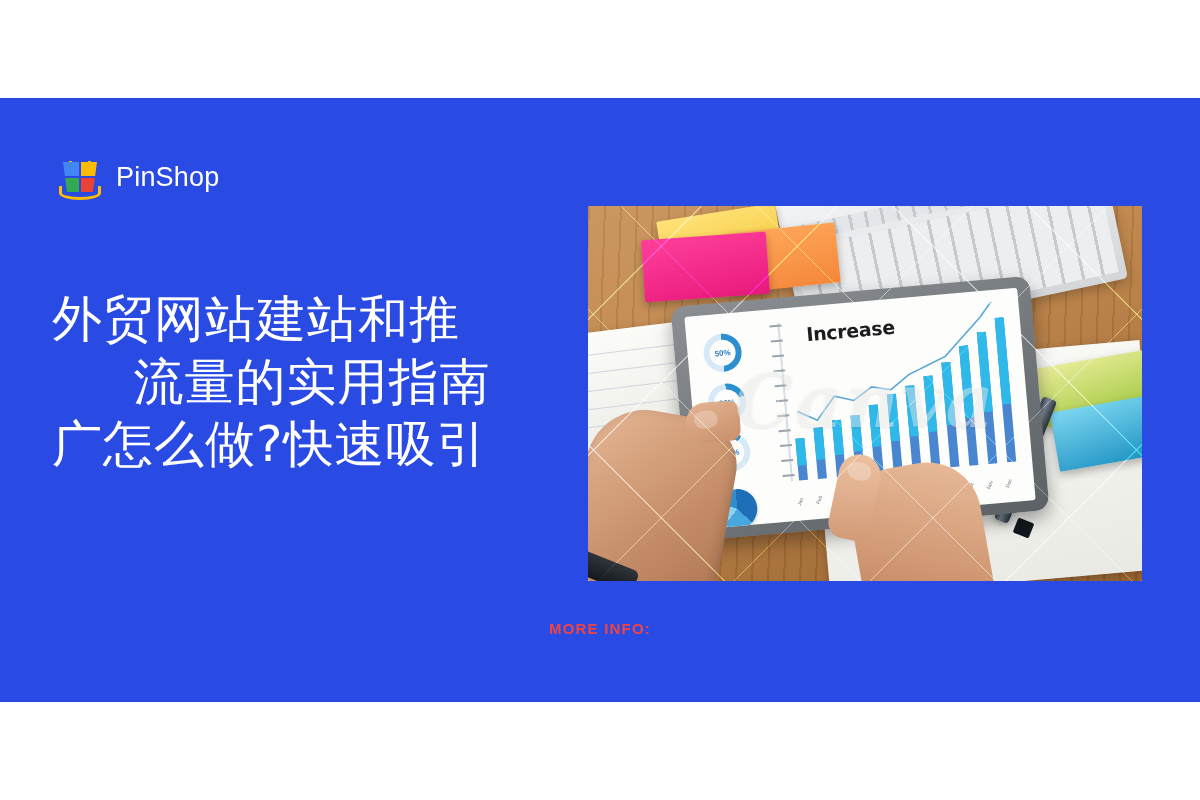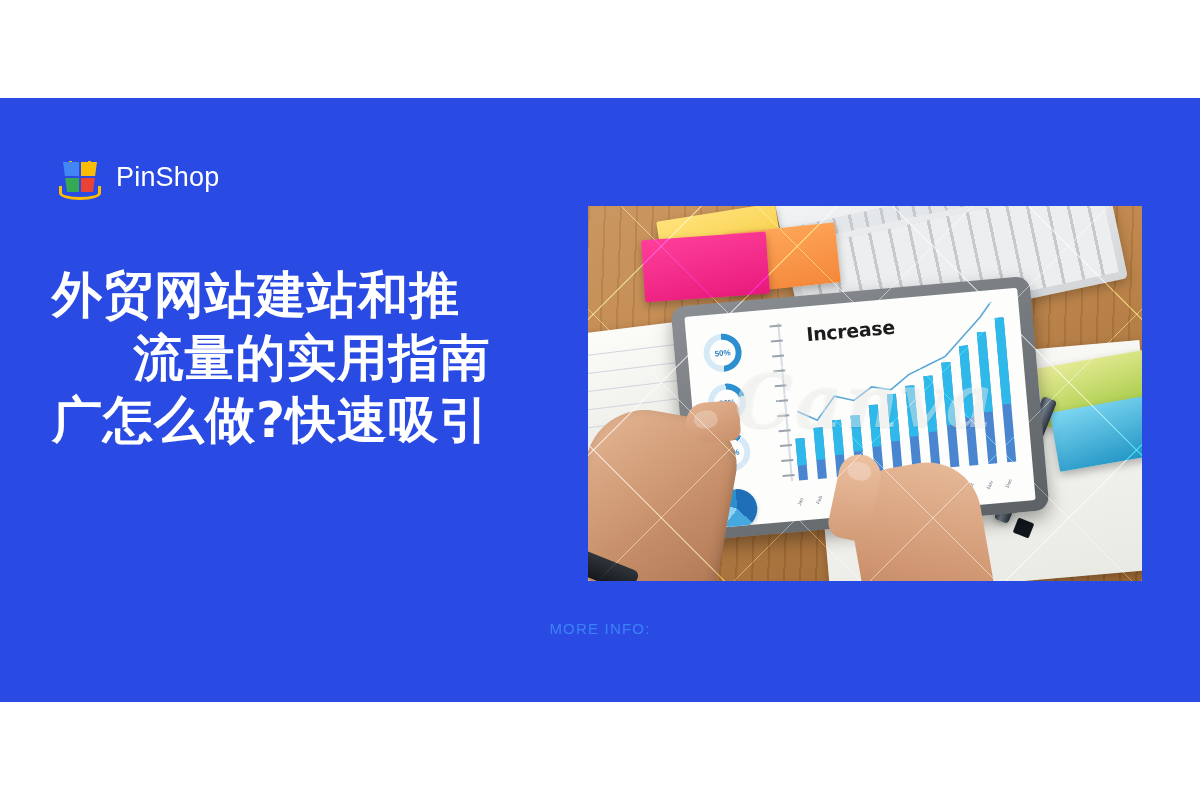--- a/index.html
+++ b/index.html
@@ -46,33 +46,33 @@
     border:3px solid #fbbc05; border-top:none;
     border-radius:0 0 50% 50%;
   }
   .brand-name{
     color:#ffffff; font-size:27px; font-weight:400; letter-spacing:.2px;
     line-height:1;
   }
 
   
   .headline{
-    position:absolute; left:52px; top:264px; width:520px;
+    position:absolute; left:52px; top:288px; width:520px;
     color:#ffffff;
-    font-size:50px; font-weight:700; line-height:1.25;
+    font-size:50px; font-weight:400; line-height:1.25;
     letter-spacing:1px;
     font-family:"DejaVu Sans","Liberation Sans",sans-serif;
   }
   .headline .hl{ display:block; white-space:nowrap; }
   .headline .hl.l3{ text-align:center; }
 
   
   .more-info{
     position:absolute; left:0; top:620px; width:1200px; text-align:center;
-    color:#3b82f6; font-size:15px; font-weight:400; letter-spacing:1.2px;
+    color:#ef4444; font-size:15px; font-weight:700; letter-spacing:1.2px;
   }
   .site-url{
     position:absolute; left:0; top:648px; width:1200px; text-align:center;
     color:#ffffff; font-size:17px; font-weight:400; letter-spacing:.4px;
   }
 
   
   .photo{
     position:absolute; left:588px; top:206px; width:554px; height:375px;
     overflow:hidden; background:#c08b4d;

